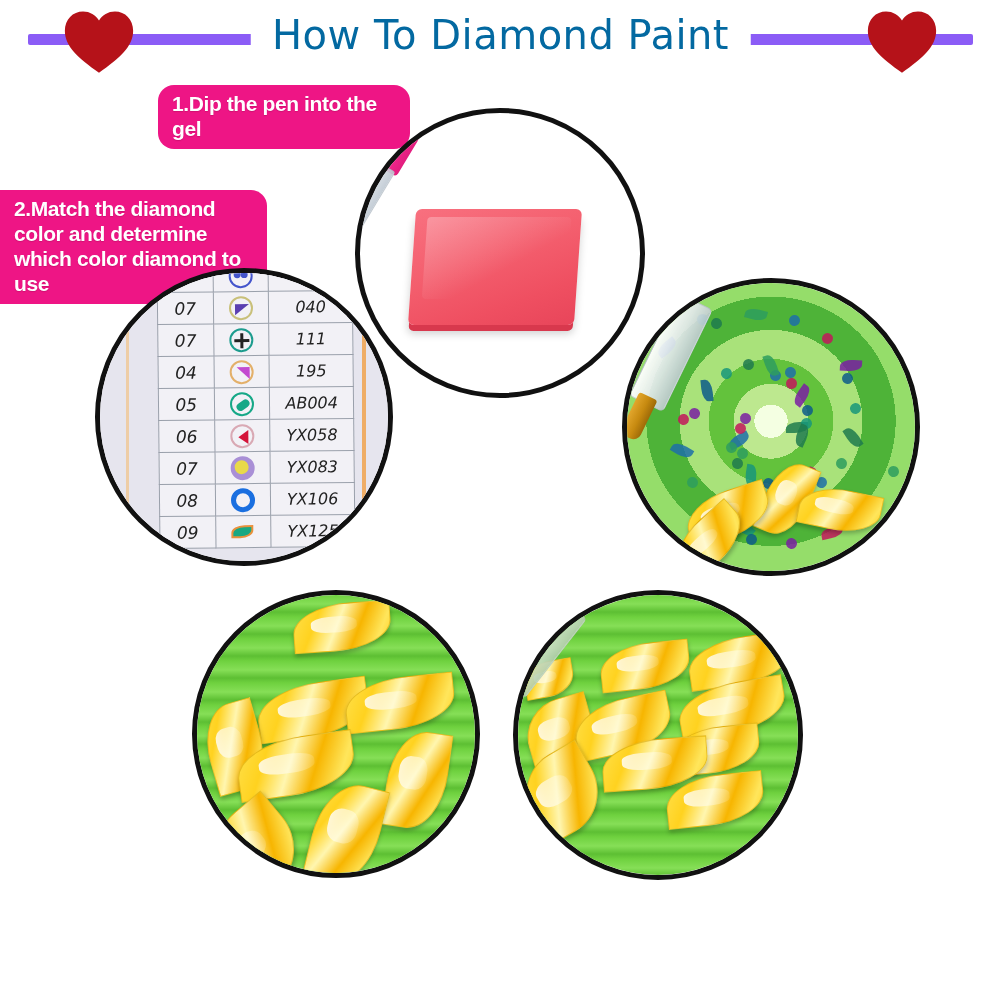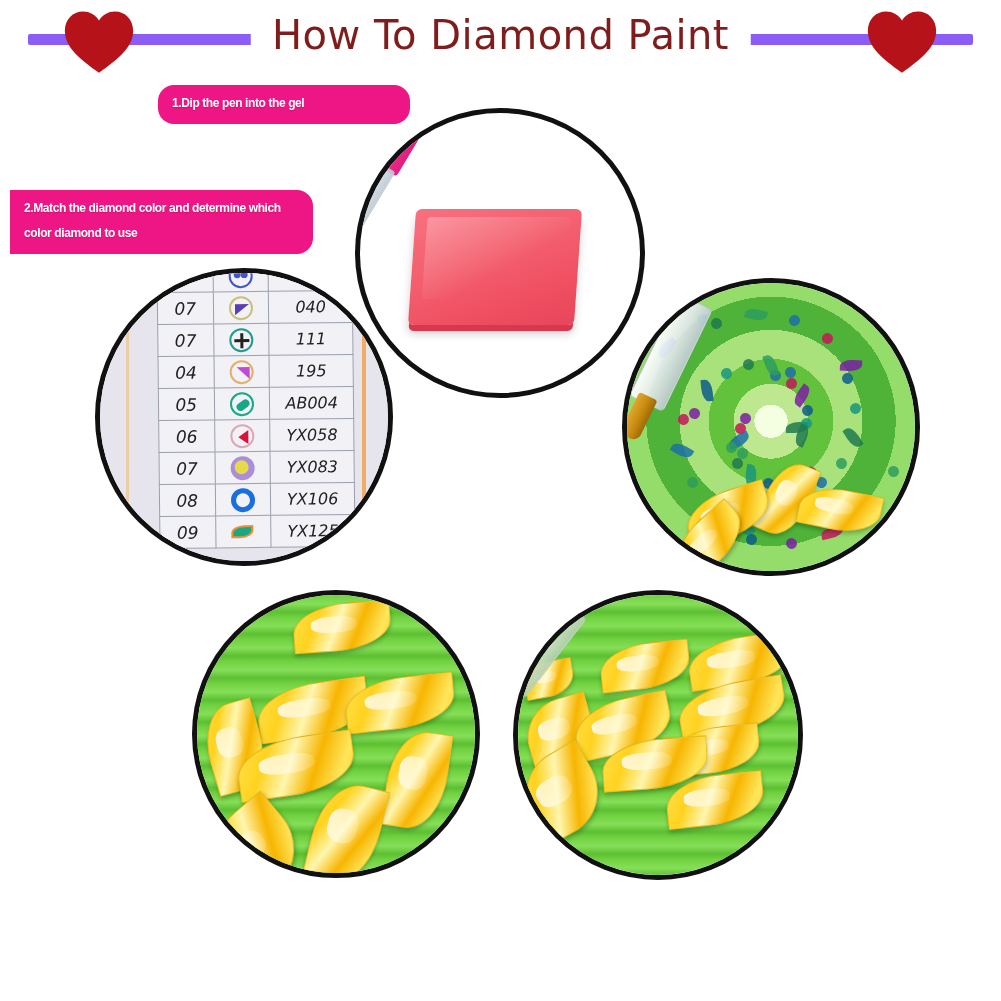--- a/index.html
+++ b/index.html
@@ -19,41 +19,41 @@
   .bar.right{right:28px;width:260px;}
   .heart{position:absolute;top:8px;width:74px;height:66px;}
   .heart.l{left:62px;}
   .heart.r{right:62px;}
   .heart svg{display:block;width:100%;height:100%;}
   .title{
     position:absolute;left:0;right:0;top:8px;
     text-align:center;
     font-family:"DejaVu Sans", sans-serif;
     font-size:40px;font-weight:400;letter-spacing:.5px;
-    color:#7f1d1d;line-height:54px;
+    color:#0369a1;line-height:54px;
     background:#fff;display:inline-block;left:50%;transform:translateX(-50%);
     padding:0 18px;width:auto;white-space:nowrap;
   }
 
   
   .pill{
     position:absolute;
     border-radius:16px;
     color:#ffffff;
     font-weight:bold;
-    font-size:12px;
+    font-size:21px;
     line-height:25px;
     padding:6px 14px 8px 14px;
     box-sizing:border-box;
     font-family:"Liberation Sans", sans-serif;
     letter-spacing:-0.4px;
     text-shadow:0 1px 1px rgba(120,0,60,.25);
   }
   #pill1{left:158px;top:85px;width:252px;}
-  #pill2{left:10px;top:190px;width:303px;border-radius:0 16px 16px 0;}
+  #pill2{left:0px;top:190px;width:267px;border-radius:0 16px 16px 0;}
   #pill5{left:712px;top:205px;width:289px;border-radius:16px 0 0 16px;}
   #pill3{left:0px;top:905px;width:412px;border-radius:0 16px 16px 0;}
   #pill4{left:556px;top:912px;width:445px;border-radius:16px 0 0 16px;}
 
   
   .circle{
     position:absolute;border-radius:50%;
     border:5px solid #111;
     box-sizing:border-box;overflow:hidden;
     background:#fff;

